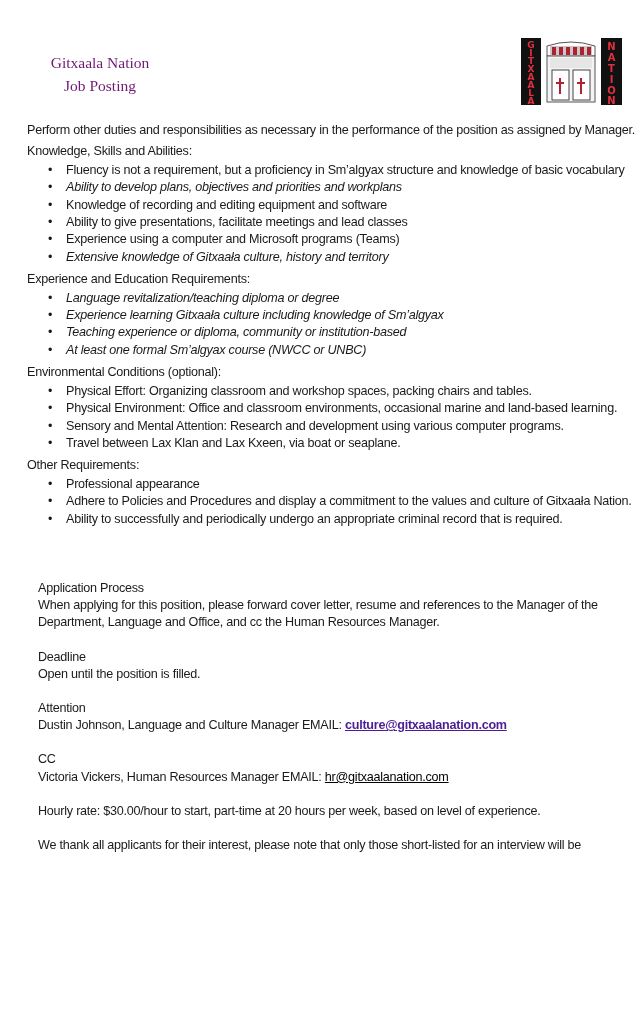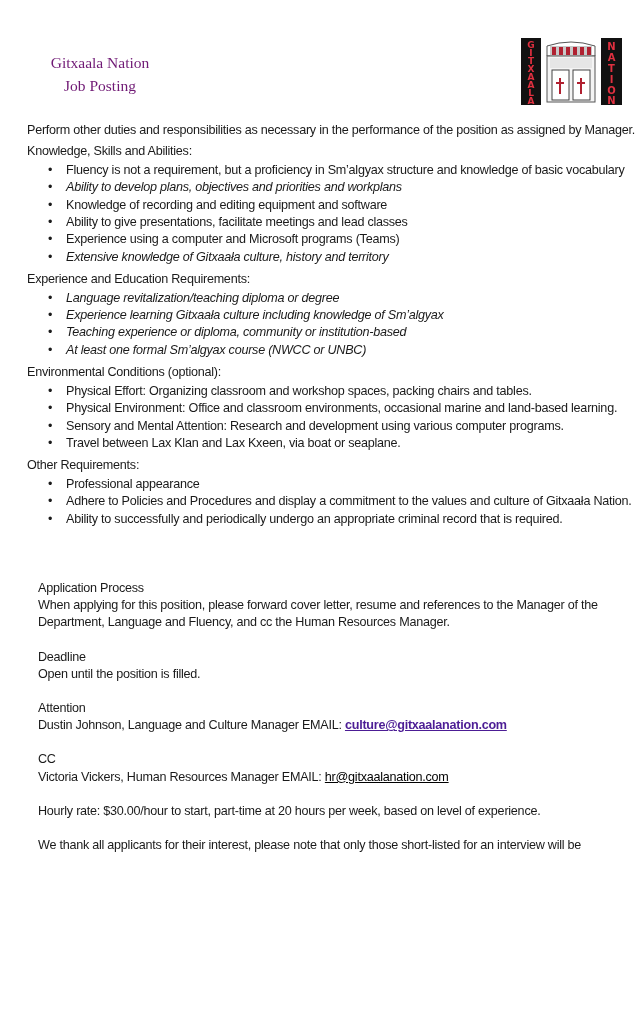--- a/index.html
+++ b/index.html
@@ -104,21 +104,21 @@
       <li>Professional appearance</li>
       <li>Adhere to Policies and Procedures and display a commitment to the values and culture of Gitxaała Nation.</li>
       <li>Ability to successfully and periodically undergo an appropriate criminal record that is required.</li>
     </ul>
 </div>
 
 <div class="lower">
   <div class="blk">
     <div>Application Process</div>
     <div>When applying for this position, please forward cover letter, resume and references to the Manager of the</div>
-    <div>Department, Language and Fluency, and cc the Human Resources Manager.</div>
+    <div>Department, Language and Office, and cc the Human Resources Manager.</div>
   </div>
   <div class="blk">
     <div>Deadline</div>
     <div>Open until the position is filled.</div>
   </div>
   <div class="blk">
     <div>Attention</div>
     <div><span>Dustin Johnson, Language and Culture Manager EMAIL: </span><a class="mail-culture">culture@gitxaalanation.com</a></div>
   </div>
   <div class="blk">

